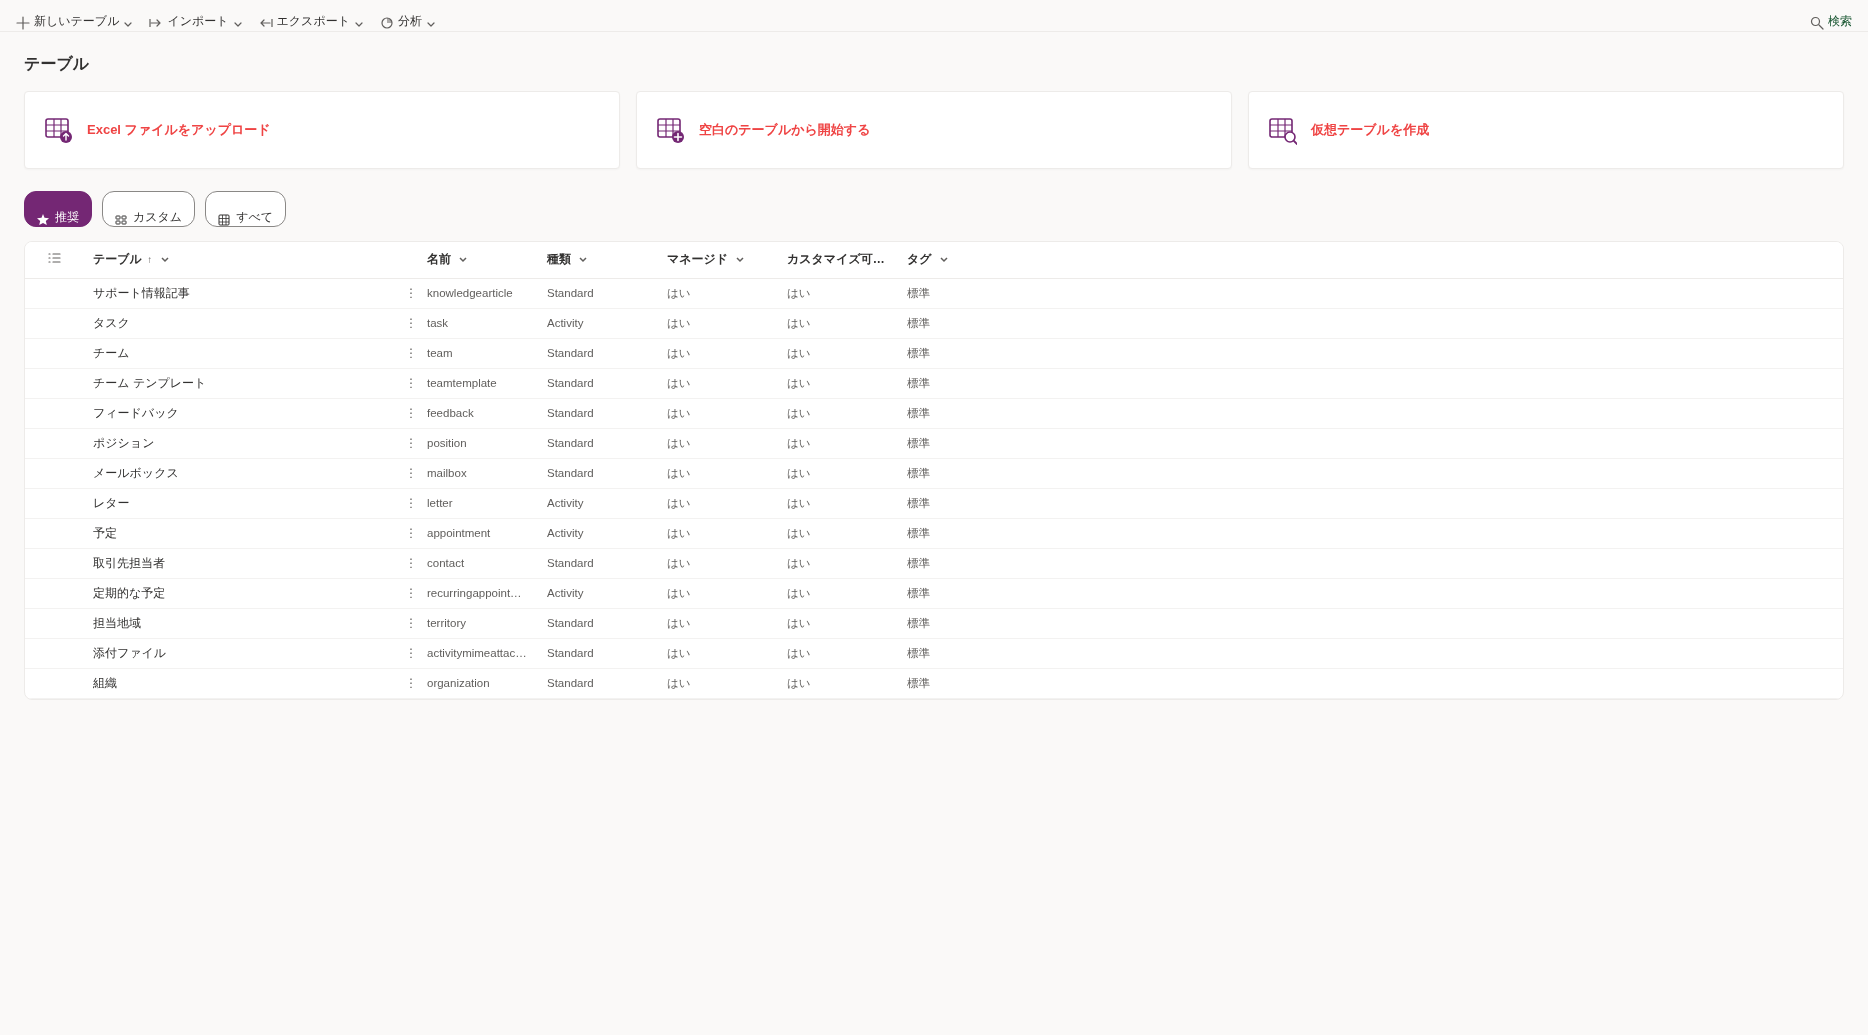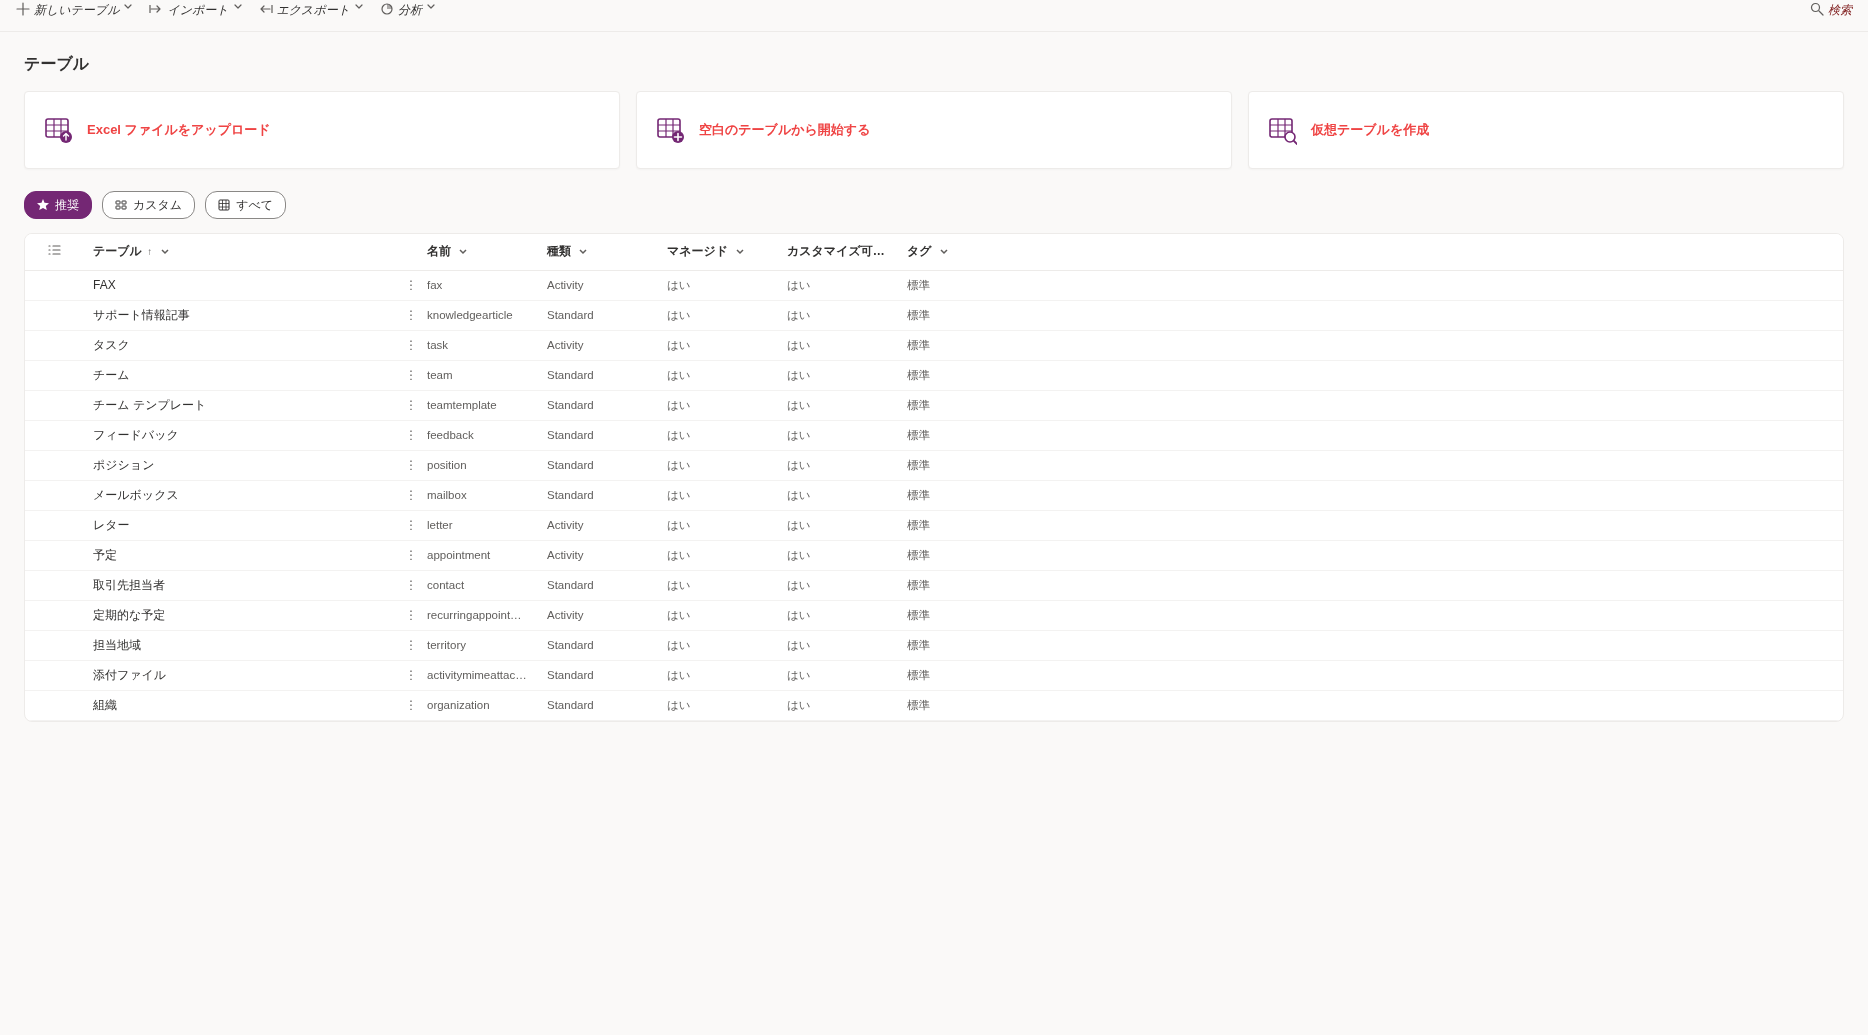--- a/index.html
+++ b/index.html
@@ -15,32 +15,31 @@
     height: 32px;
     display: flex;
     align-items: center;
     padding: 0 8px;
     background: #faf9f8;
     border-bottom: 1px solid #edebe9;
   }
   .command-bar .spacer { flex: 1; }
   .cmd {
     display: flex;
-    align-items: flex-start;
+    align-items: flex-end;
     gap: 4px;
     height: 28px;
     padding: 0 8px;
     border-radius: 2px;
     cursor: pointer;
     color: #323130;
-    font-style: italic;
   }
   .cmd svg { width: 14px; height: 14px; }
   .cmd .chev { width: 10px; height: 10px; }
-  .search-cmd { color: #7f1d1d; }
+  .search-cmd { color: #14532d; }
   .search-cmd svg { width: 14px; height: 14px; }
 
   
   .content { padding: 12px 24px 24px 24px; }
   h1.page-title {
     font-size: 16px;
     font-weight: 600;
     margin: 10px 0 16px 0;
   }
 
@@ -63,24 +62,24 @@
     cursor: pointer;
     box-shadow: 0 1px 2px rgba(0,0,0,0.03);
   }
   .card svg.cicon { width: 30px; height: 30px; flex-shrink: 0; }
   .card span.label { font-size: 13px; font-weight: 600; color: #ef4444; }
 
   
   .pills { display: flex; gap: 10px; margin-bottom: 14px; }
   .pill {
     display: flex;
-    align-items: center;
+    align-items: flex-end;
     gap: 6px;
-    height: 28px;
-    padding: 12px 12px;
+    height: 36px;
+    padding: 0 12px;
     border-radius: 12px;
     border: 1px solid #8a8886;
     background: #ffffff;
     font-size: 12px;
     cursor: pointer;
     color: #323130;
   }
   .pill.active {
     background: #742774;
     border-color: #742774;
@@ -351,30 +350,20 @@
             <span>タグ</span>
             <svg class="chev-svg hchev" viewBox="0 0 10 10">
                 <path d="M2 3l3 3 3-3"></path>
               </svg>
           </th>
         </tr>
       </thead>
       <tbody id="rows">
           <tr>
             <td class="col-select"></td>
-            <td class="link"><a>FAX</a></td>
-            <td><span class="dots">⋮</span></td>
-            <td class="muted">fax</td>
-            <td class="muted">Activity</td>
-            <td class="muted">はい</td>
-            <td class="muted">はい</td>
-            <td class="muted">標準</td>
-          </tr>
-          <tr>
-            <td class="col-select"></td>
             <td class="link"><a>サポート情報記事</a></td>
             <td><span class="dots">⋮</span></td>
             <td class="muted">knowledgearticle</td>
             <td class="muted">Standard</td>
             <td class="muted">はい</td>
             <td class="muted">はい</td>
             <td class="muted">標準</td>
           </tr>
           <tr>
             <td class="col-select"></td>

